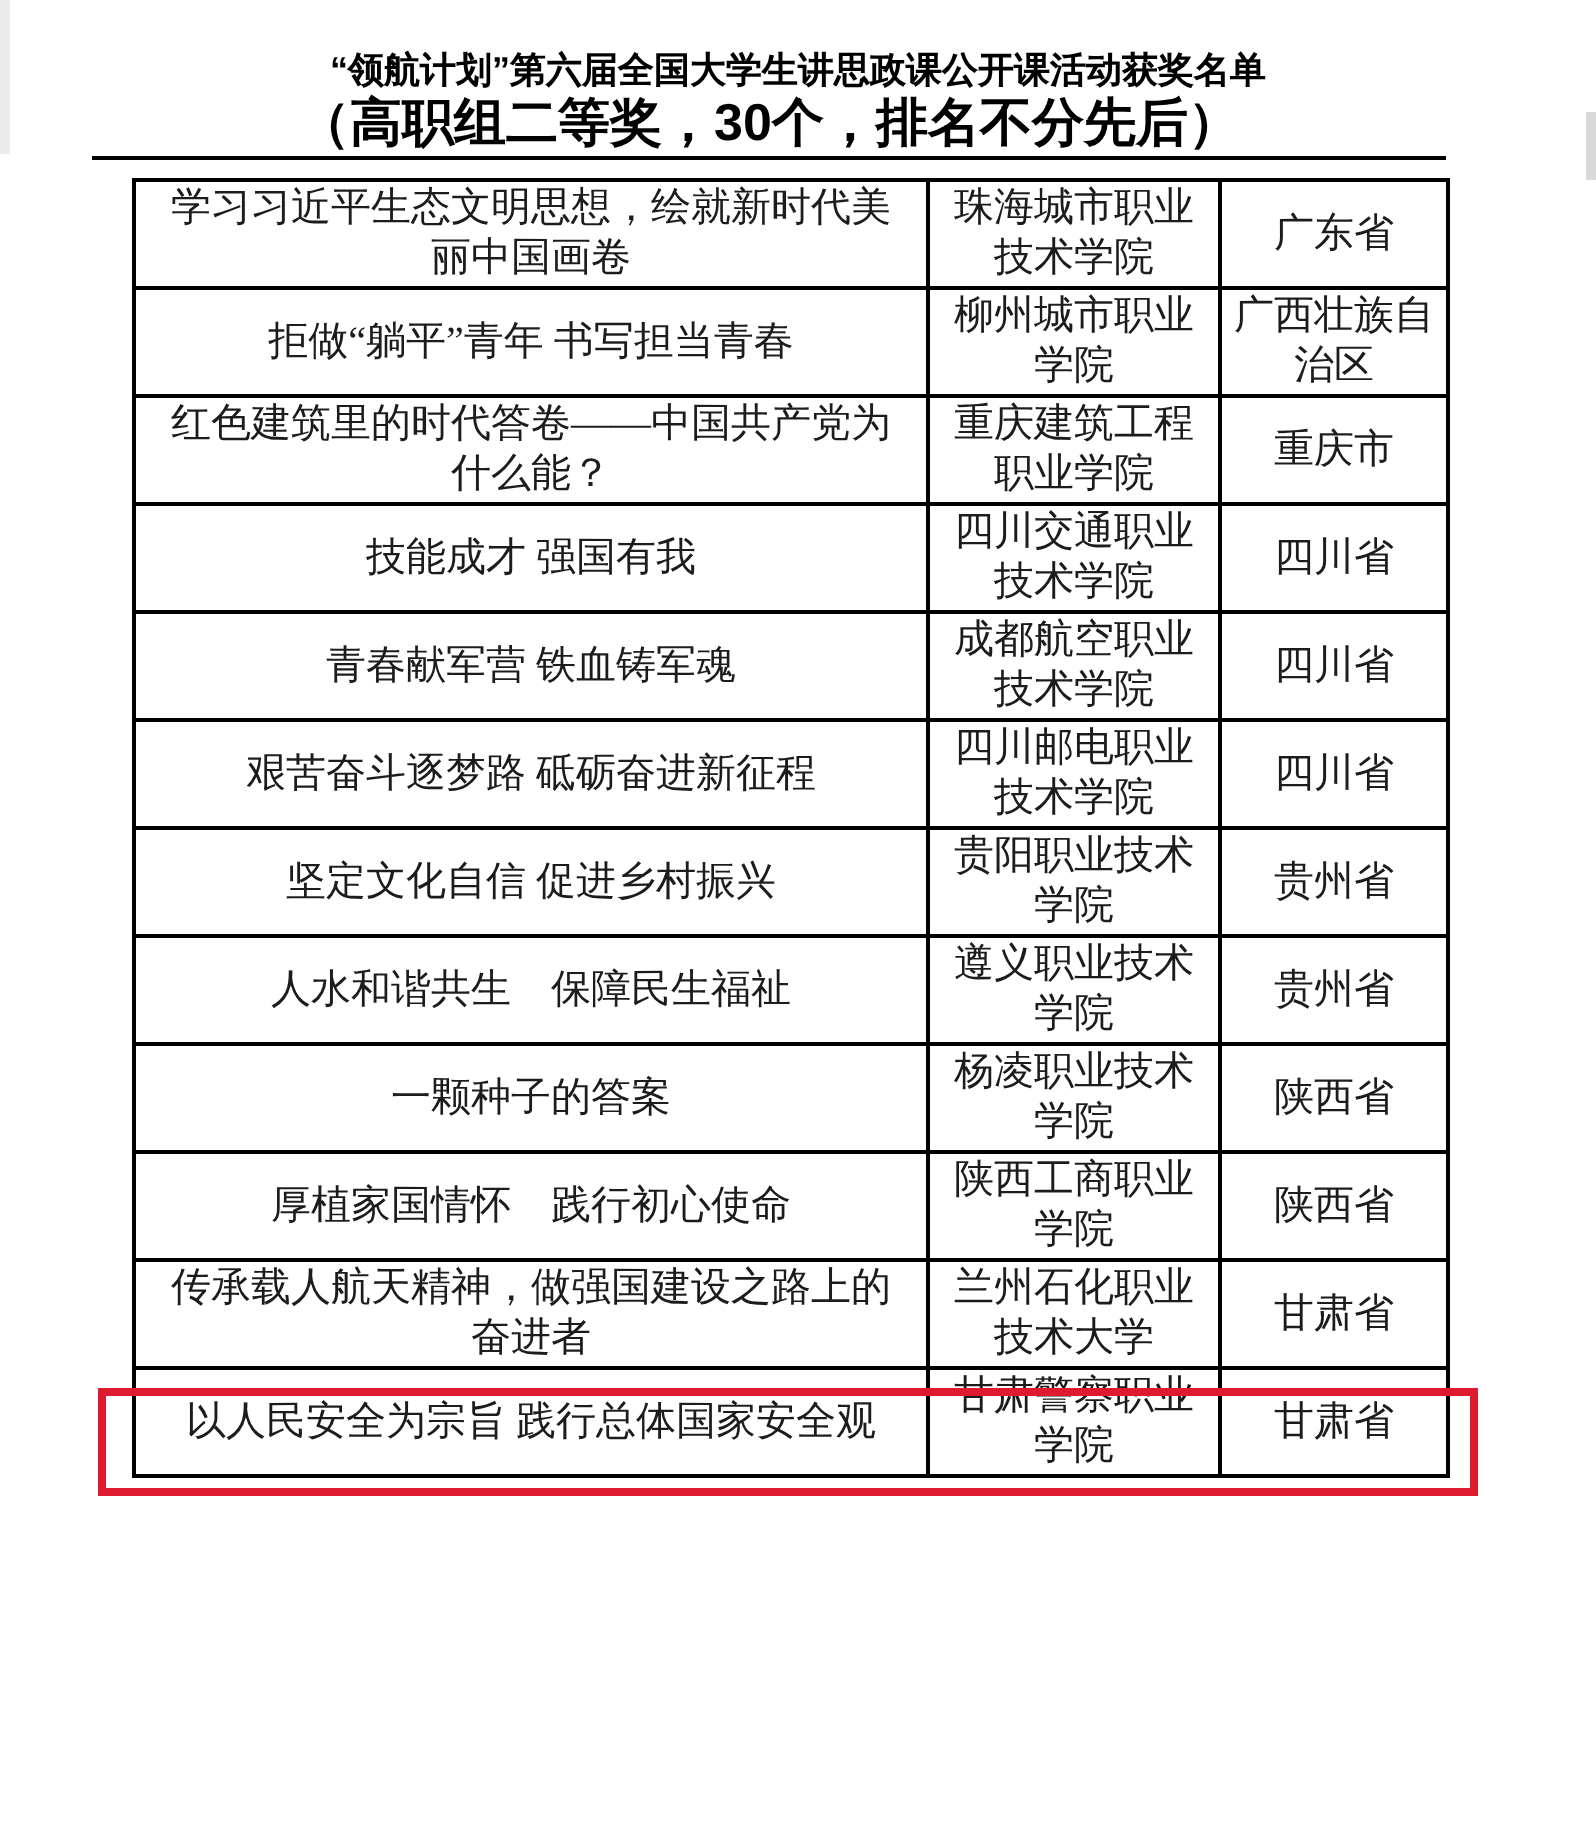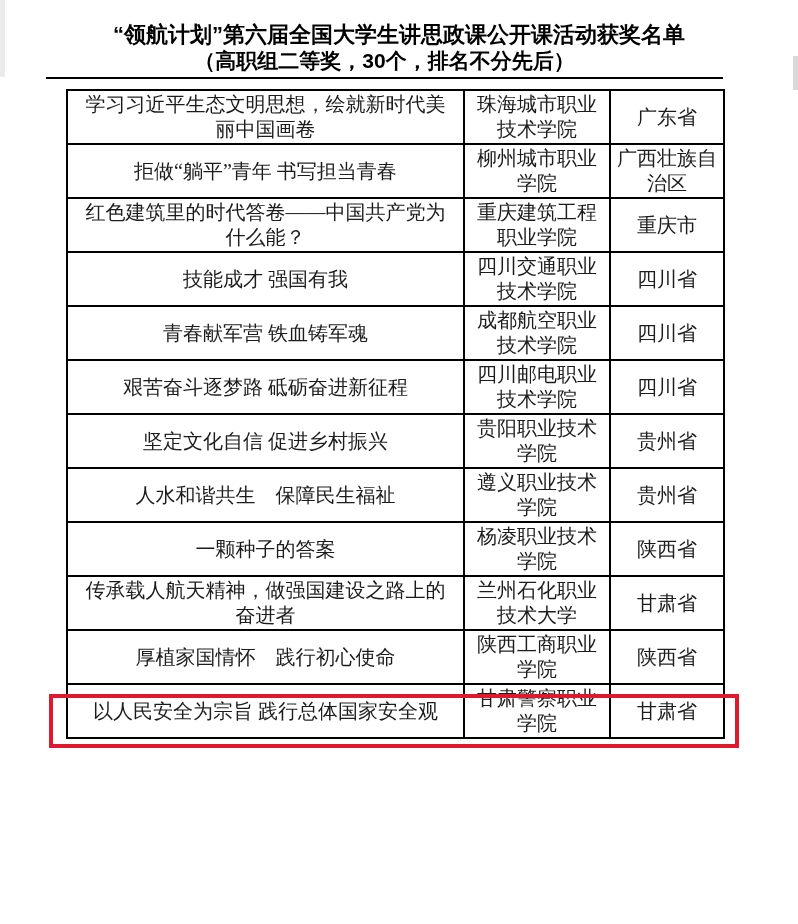--- a/index.html
+++ b/index.html
@@ -17,32 +17,32 @@
     background:#ebebeb;
   }
   .edge-strip-right {
     position:absolute; right:0; top:56px; width:5px; height:34px;
     background:#d9d9d9;
   }
   .title-line1 {
     position:absolute; left:0; top:22px; width:100%;
     text-align:center;
     font-family:"Liberation Sans","DejaVu Sans",sans-serif;
-    font-weight:bold; font-size:22px; line-height:26px;
+    font-weight:bold; font-size:18px; line-height:26px;
     color:#000;
   }
   .title-line2-wrap {
     position:absolute; left:46px; top:48px; width:677px;
     border-bottom:2.5px solid #000;
     text-align:center;
     padding-bottom:3px;
   }
   .title-line2 {
     font-family:"Liberation Sans","DejaVu Sans",sans-serif;
-    font-weight:bold; font-size:21px; line-height:26px;
+    font-weight:bold; font-size:26px; line-height:26px;
     color:#000;
   }
   table.award-table {
     position:absolute; left:66px; top:89px;
     width:657px;
     border-collapse:collapse;
     table-layout:fixed;
   }
   .award-table td {
     border:2px solid #000;
@@ -135,31 +135,31 @@
 学院</td>
         <td class="col-province">贵州省</td>
       </tr>
       <tr class="h54">
         <td class="col-title">一颗种子的答案</td>
         <td class="col-college">杨凌职业技术
 学院</td>
         <td class="col-province">陕西省</td>
       </tr>
       <tr class="h52">
+        <td class="col-title">厚植家国情怀　践行初心使命</td>
+        <td class="col-college">陕西工商职业
+学院</td>
+        <td class="col-province">陕西省</td>
+      </tr>
+      <tr class="h52">
         <td class="col-title">传承载人航天精神，做强国建设之路上的
 奋进者</td>
         <td class="col-college">兰州石化职业
 技术大学</td>
         <td class="col-province">甘肃省</td>
-      </tr>
-      <tr class="h52">
-        <td class="col-title">厚植家国情怀　践行初心使命</td>
-        <td class="col-college">陕西工商职业
-学院</td>
-        <td class="col-province">陕西省</td>
       </tr>
       <tr class="h52">
         <td class="col-title">以人民安全为宗旨 践行总体国家安全观</td>
         <td class="col-college">甘肃警察职业
 学院</td>
         <td class="col-province">甘肃省</td>
       </tr>
     </tbody>
   </table>
 

